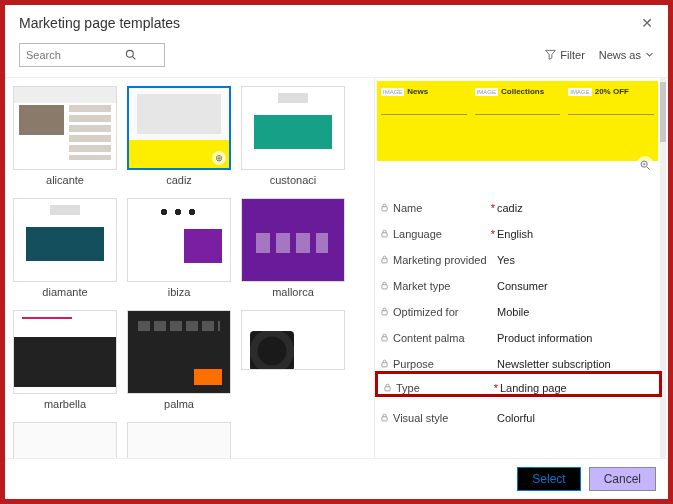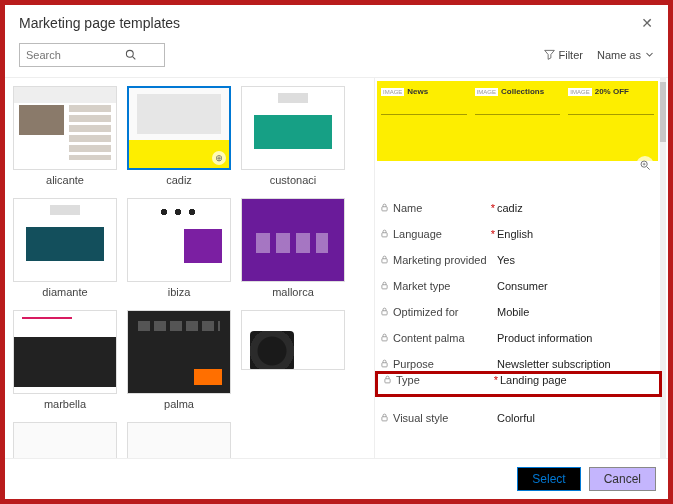--- a/index.html
+++ b/index.html
@@ -33,21 +33,21 @@
   .ycol .underline { border-bottom:1px solid rgba(0,0,0,0.35); margin-top:18px; height:0; }
   .preview .zoom { position:absolute; right:4px; bottom:4px; width:18px; height:18px; border-radius:50%; background:rgba(255,255,255,0.7); display:flex; align-items:center; justify-content:center; font-size:11px; color:#666;}
   .fields { flex: 1; overflow-y: auto; padding: 4px 8px 4px 2px; position: relative; }
   .fields::-webkit-scrollbar { width: 8px; }
   .fields::-webkit-scrollbar-thumb { background: #ccc; }
   .row { display: flex; align-items: flex-end; height: 26px; font-size: 11px; color: #444; }
   .row .lk { width: 14px; text-align: center; color: #777; font-size: 10px;}
   .row .lbl { width: 98px; padding-left: 2px; }
   .row .req { color:#c00; font-size:11px; width:8px; text-align:center; }
   .row .val { flex: 1; color:#222; }
-  .highlight-row { border: 3px solid #b10000; margin: 1px -2px; padding: 8px 2px; }
+  .highlight-row { border: 3px solid #b10000; margin: 1px -2px; padding: 0 2px; }
   .footer { padding: 8px 12px; display: flex; justify-content: flex-end; gap: 8px; border-top: 1px solid #eee; }
   .btn { font-size: 12px; padding: 4px 14px; border: 1px solid #888; background: #c4b5fd; cursor: pointer; color:#333; }
   .btn.primary { border-color: #0078d4; color: #0078d4; background:#000000; }
   
   .t-blank { background:#fff; }
   .t-alicante { background:linear-gradient(#eee 20%, transparent 20%), #fff; }
   .t-alicante::before{content:"";position:absolute;left:5px;top:18px;width:45px;height:30px;background:#8a7a6a;}
   .t-alicante::after{content:"";position:absolute;right:5px;top:18px;width:42px;height:55px;background:repeating-linear-gradient(#d6d0c8,#d6d0c8 7px,#fff 7px,#fff 10px);}
   .t-cadiz::before{content:"";position:absolute;left:8px;top:6px;right:8px;height:40px;background:#e6e6e6;}
   .t-cadiz .bar{position:absolute;left:0;right:0;bottom:0;height:28px;background:#fdee00;padding:4px 6px;font-size:5px;color:#333;}
@@ -96,21 +96,21 @@
     <div class="spacer"></div>
     <div class="tool">
       <span>
         <svg width="11" height="11" viewBox="0 0 16 16">
             <path d="M1 2h14L10 8v5l-4 2V8z" fill="none" stroke="#555" stroke-width="1.2"></path>
           </svg>
       </span>
       <span>Filter</span>
     </div>
     <div class="tool">
-      <span>Name as</span>
+      <span>News as</span>
       <span>
         <svg width="9" height="9" viewBox="0 0 12 12">
             <path d="M2 4l4 4 4-4" fill="none" stroke="#555" stroke-width="1.4"></path>
           </svg>
       </span>
     </div>
   </div>
 
   <div class="body">
 

